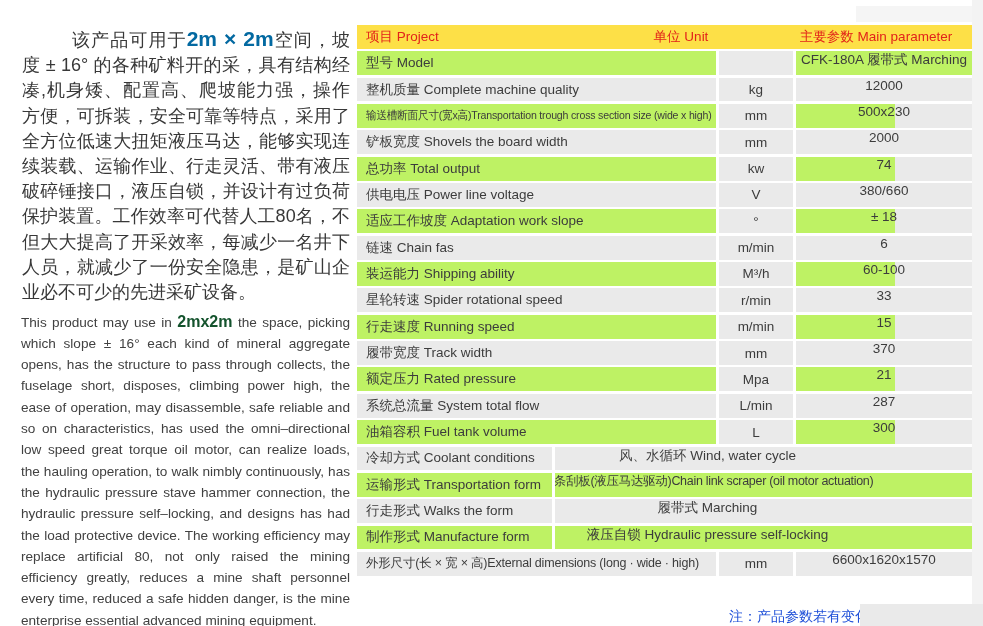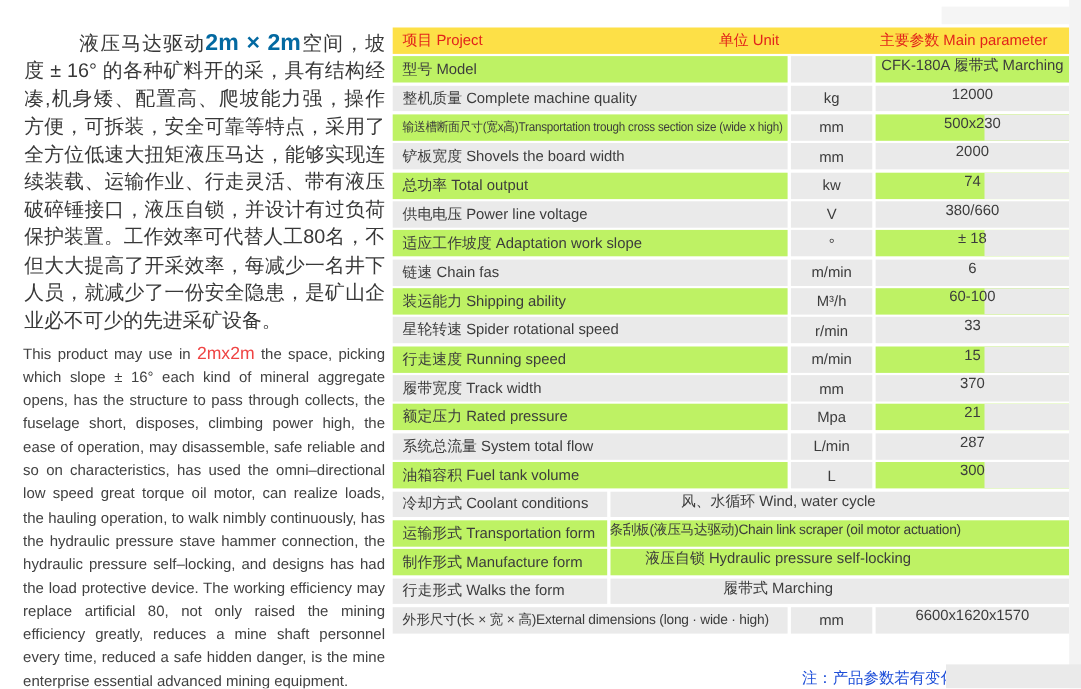--- a/index.html
+++ b/index.html
@@ -12,21 +12,21 @@
   .cn-para {
     position:absolute; left:22px; top:8px; width:328px;
     font-size:18px; line-height:25.2px; text-align:justify; text-indent:50px;
     color:#383838; letter-spacing:0;
   }
   .cn-para .red { color:#0369a1; font-weight:bold; font-size:21px; }
   .en-para {
     position:absolute; left:21px; top:297px; width:329px;
     font-size:13.6px; line-height:21.3px; text-align:justify; color:#414141;
   }
-  .en-para .red { color:#ef4444; font-weight:normal; font-size:16px; }
+  .en-para .red { color:#14532d; font-weight:bold; font-size:16px; }
   
   .table-area { position:absolute; left:357px; top:25px; width:615px; }
   .thead {
     position:relative; height:23.8px; margin-bottom:2.55px; background:#fde047;
     color:#e2231a; font-size:13.5px;
   }
   .thead .h-project { position:absolute; left:9px; top:50%; transform:translateY(-50%); white-space:nowrap; }
   .thead .h-unit { position:absolute; left:324px; top:50%; transform:translate(-50%,-50%); white-space:nowrap; }
   .thead .h-param { position:absolute; left:519px; top:50%; transform:translate(-50%,-50%); white-space:nowrap; }
   .trow { display:flex; height:23.8px; margin-bottom:2.55px; font-size:13.5px; color:#3c3c3c; }
@@ -63,21 +63,21 @@
   
   .deco-top-right { position:absolute; left:856px; top:6px; width:116px; height:16px; background:#f5f5f5; }
   .deco-right-strip { position:absolute; left:972px; top:0; width:11px; height:626px; background:#f3f3f3; }
   .deco-bottom-right { position:absolute; left:860px; top:604px; width:123px; height:22px; background:#eaeaea; }
 </style>
 </head>
 <body>
 
 <div id="stage">
 
-  <p class="cn-para"><span>液压马达驱动</span><span class="red">2m × 2m</span><span>空间，坡度 ± 16° 的各种矿料开的采，具有结构经凑,机身矮、配置高、爬坡能力强，操作方便，可拆装，安全可靠等特点，采用了全方位低速大扭矩液压马达，能够实现连续装载、运输作业、行走灵活、带有液压破碎锤接口，液压自锁，并设计有过负荷保护装置。工作效率可代替人工80名，不但大大提高了开采效率，每减少一名井下人员，就减少了一份安全隐患，是矿山企业必不可少的先进采矿设备。</span></p>
+  <p class="cn-para"><span>该产品可用于</span><span class="red">2m × 2m</span><span>空间，坡度 ± 16° 的各种矿料开的采，具有结构经凑,机身矮、配置高、爬坡能力强，操作方便，可拆装，安全可靠等特点，采用了全方位低速大扭矩液压马达，能够实现连续装载、运输作业、行走灵活、带有液压破碎锤接口，液压自锁，并设计有过负荷保护装置。工作效率可代替人工80名，不但大大提高了开采效率，每减少一名井下人员，就减少了一份安全隐患，是矿山企业必不可少的先进采矿设备。</span></p>
 
   <p class="en-para"><span>This product may use in </span><span class="red">2mx2m</span><span> the space, picking which slope ± 16° each kind of mineral aggregate opens, has the structure to pass through collects, the fuselage short, disposes, climbing power high, the ease of operation, may disassemble, safe reliable and so on characteristics, has used the omni–directional low speed great torque oil motor, can realize loads, the hauling operation, to walk nimbly continuously, has the hydraulic pressure stave hammer connection, the hydraulic pressure self–locking, and designs has had the load protective device. The working efficiency may replace artificial 80, not only raised the mining efficiency greatly, reduces a mine shaft personnel every time, reduced a safe hidden danger, is the mine enterprise essential advanced mining equipment.</span></p>
 
   <div class="table-area">
     <div class="thead">
       <span class="h-project">项目 Project</span>
       <span class="h-unit">单位 Unit</span>
       <span class="h-param">主要参数 Main parameter</span>
     </div>
     <div>
@@ -227,36 +227,36 @@
   </div>
         <div class="trow white merged">
     <div class="c-label">
             <span>运输形式 Transportation form</span>
           </div>
 
     <div class="c-val mergedval">
             <span class="xs">链条刮板(液压马达驱动)Chain link scraper (oil motor actuation)</span>
           </div>
   </div>
+        <div class="trow gray merged">
+    <div class="c-label">
+            <span>行走形式 Walks the form</span>
+          </div>
+
+    <div class="c-val mergedval">
+            <span>履带式 Marching</span>
+          </div>
+  </div>
         <div class="trow white merged">
     <div class="c-label">
             <span>制作形式 Manufacture form</span>
           </div>
 
     <div class="c-val mergedval">
             <span>液压自锁 Hydraulic pressure self-locking</span>
-          </div>
-  </div>
-        <div class="trow gray merged">
-    <div class="c-label">
-            <span>行走形式 Walks the form</span>
-          </div>
-
-    <div class="c-val mergedval">
-            <span>履带式 Marching</span>
           </div>
   </div>
         <div class="trow gray">
     <div class="c-label">
             <span class="sm">外形尺寸(长 × 宽 × 高)External dimensions (long · wide · high)</span>
           </div>
     <div class="c-unit">mm</div>
     <div class="c-val">
             <span>6600x1620x1570</span>
           </div>

